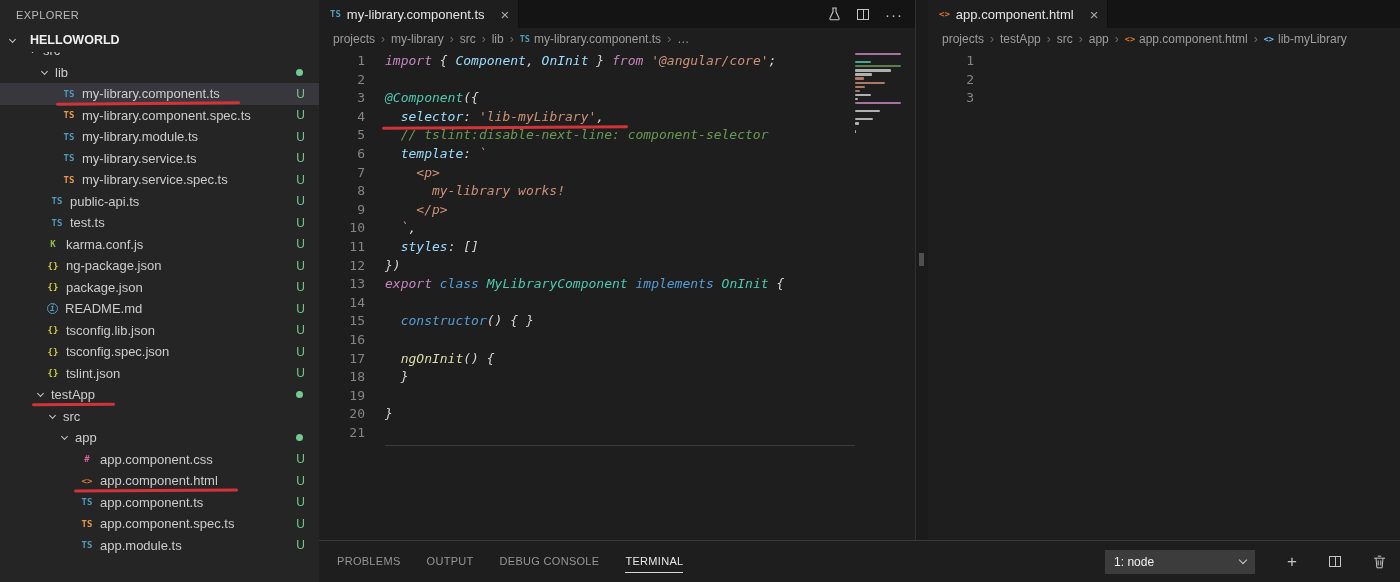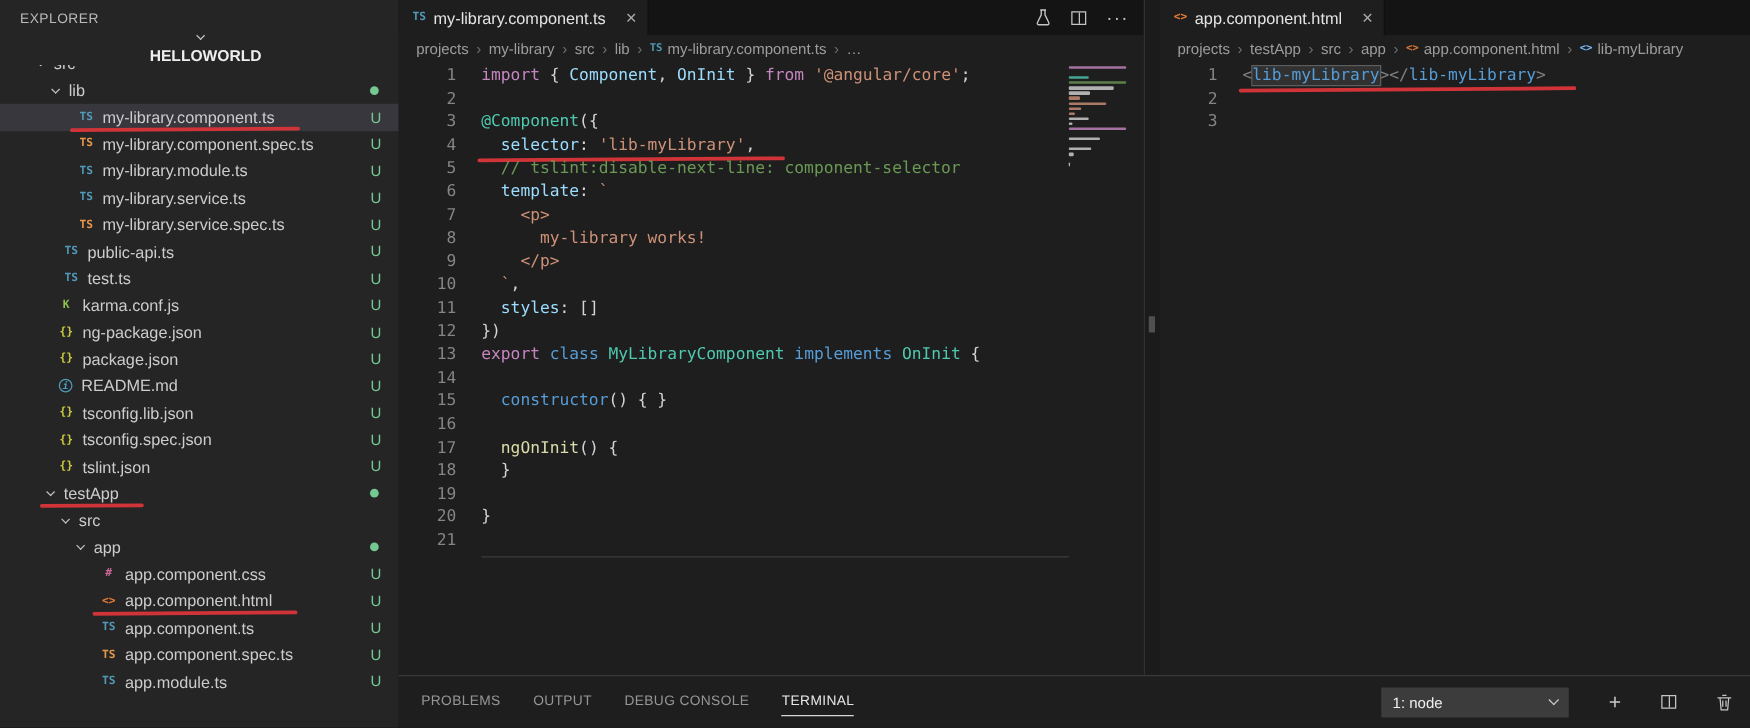--- a/index.html
+++ b/index.html
@@ -9,21 +9,21 @@
   
   .activity-bar { width: 20px; background: #333333; position: relative; overflow: hidden; flex: none; }
   .act-icon { position: absolute; left: -5px; width: 15px; height: 15px; border: 1.6px solid #8a8a8a; border-radius: 50%; opacity: .9; }
   .act-icon.diamond { border-radius: 3px; transform: rotate(45deg); }
   .act-badge { position: absolute; left: 1px; top: 108px; min-width: 18px; height: 16px; border-radius: 9px;
                background: var(--badge-bg); color: #fff; font-size: 9.5px; line-height: 16px; text-align: center; font-weight: bold; }
 
   
   .sidebar { width: 319px; flex: none; background: #252526; color: #cccccc; display: flex; flex-direction: column; overflow: hidden; }
   .sidebar-title { height: 28px; line-height: 30px; padding-left: 16px; font-size: 11px; color: #bababa; letter-spacing: .4px; }
-  .section-header { height: 24px; display: flex; align-items: center; padding-left: 10px; font-weight: 700; font-size: 12.5px; color: #eeeeee; gap: 7px; flex-direction: column; }
+  .section-header { height: 24px; display: flex; align-items: center; padding-left: 10px; font-weight: 700; font-size: 12.5px; color: #eeeeee; gap: 7px; }
   .tree-container { flex: 1; overflow: hidden; position: relative; }
   .tree-row { height: 21.5px; display: flex; align-items: center; position: relative; font-size: 13px; color: #cccccc; }
   .tree-row:first-child { margin-top: -12px; }
   .tree-row.selected { background: #37373d; }
   .row-content { display: inline-flex; align-items: center; position: relative; height: 100%; }
   .chev { width: 5px; height: 5px; border-right: 1.3px solid #c5c5c5; border-bottom: 1.3px solid #c5c5c5; display: inline-block; flex: none; margin-right: 8px; }
   .chev.down { transform: rotate(45deg); margin-top: -2px; }
   .chev.right { transform: rotate(-45deg); }
   .file-icon { width: 14px; margin-right: 6px; font-size: 9px; font-weight: 700; text-align: center; flex: none; font-family: "DejaVu Sans Mono", monospace; }
   .file-icon.circle { border: 1px solid; border-radius: 50%; width: 11px; height: 11px; line-height: 10px; font-style: italic; font-size: 8px; margin-left: 1px; margin-right: 7px; }
@@ -50,21 +50,21 @@
   .icon-split::after { content: ""; position: absolute; left: 5px; top: 0; bottom: 0; width: 1px; background: #c5c5c5; }
 
   .breadcrumbs { height: 22px; display: flex; align-items: center; padding-left: 14px; font-size: 12px; color: #9d9d9d; flex: none; white-space: nowrap; overflow: hidden; }
   .crumb { display: inline-flex; align-items: center; gap: 4px; }
   .crumb-sep { margin: 0 6px; color: #6e6e6e; }
   .crumb-icon { font-size: 8.5px; font-weight: 700; font-family: "DejaVu Sans Mono", monospace; }
 
   .editor-body { flex: 1; display: flex; position: relative; font-family: "DejaVu Sans Mono", monospace; font-size: 13px; line-height: 18.6px; overflow: hidden; padding-top: 2px; }
   .gutter { width: 46px; flex: none; color: #858585; text-align: right; }
   .line-num { height: 18.6px; }
-  .code-lines { flex: 1; padding-left: 20px; min-width: 0; }
+  .code-lines { flex: 1; padding-left: 20px; min-width: 0; font-style: italic; }
   .code-line { height: 18.6px; white-space: pre; }
   .line-content { display: inline-block; position: relative; white-space: pre; min-width: 2px; }
   .line-content .annotation { bottom: -2px; left: -3px; right: -24px; }
   .word-hl { background: rgba(87,87,87,.35); outline: 1px solid #5e5e5e; }
   .code-end-rule { margin-top: 3px; width: 470px; border-top: 1px solid #3c3c3c; height: 0; }
   .minimap { position: absolute; top: 3px; right: 12px; width: 48px; display: flex; flex-direction: column; gap: 1.9px; }
   .mm-line { height: 2.2px; border-radius: 1px; opacity: .8; }
 
   .tok-k { color: var(--tok-k); } .tok-kb { color: var(--tok-kb); } .tok-t { color: var(--tok-t); }
   .tok-v { color: var(--tok-v); } .tok-s { color: var(--tok-s); } .tok-c { color: var(--tok-c); }
@@ -425,25 +425,20 @@
               <span class="crumb-icon" style="color: rgb(117, 190, 255);">&lt;&gt;</span>
               <span>lib-myLibrary</span>
             </span>
           </div>
         <div class="editor-body">
           <div class="gutter">
               <div class="line-num">1</div>
               <div class="line-num">2</div>
               <div class="line-num">3</div>
             </div>
-          <div class="code-lines">
-              <div class="code-line"><span class="line-content"><span class="tok-tp">&lt;</span><span class="tok-tag word-hl">lib-myLibrary</span><span class="tok-tp">&gt;</span><span class="tok-tp">&lt;/</span><span class="tok-tag">lib-myLibrary</span><span class="tok-tp">&gt;</span><span class="annotation"></span></span></div>
-              <div class="code-line"><span class="line-content"></span></div>
-              <div class="code-line"><span class="line-content"></span></div>
-            </div>
         </div>
       </div>
 
     </div>
 
     <div class="panel">
       <div class="panel-tabs">
           <div class="panel-tab">PROBLEMS</div>
           <div class="panel-tab">OUTPUT</div>
           <div class="panel-tab">DEBUG CONSOLE</div>

